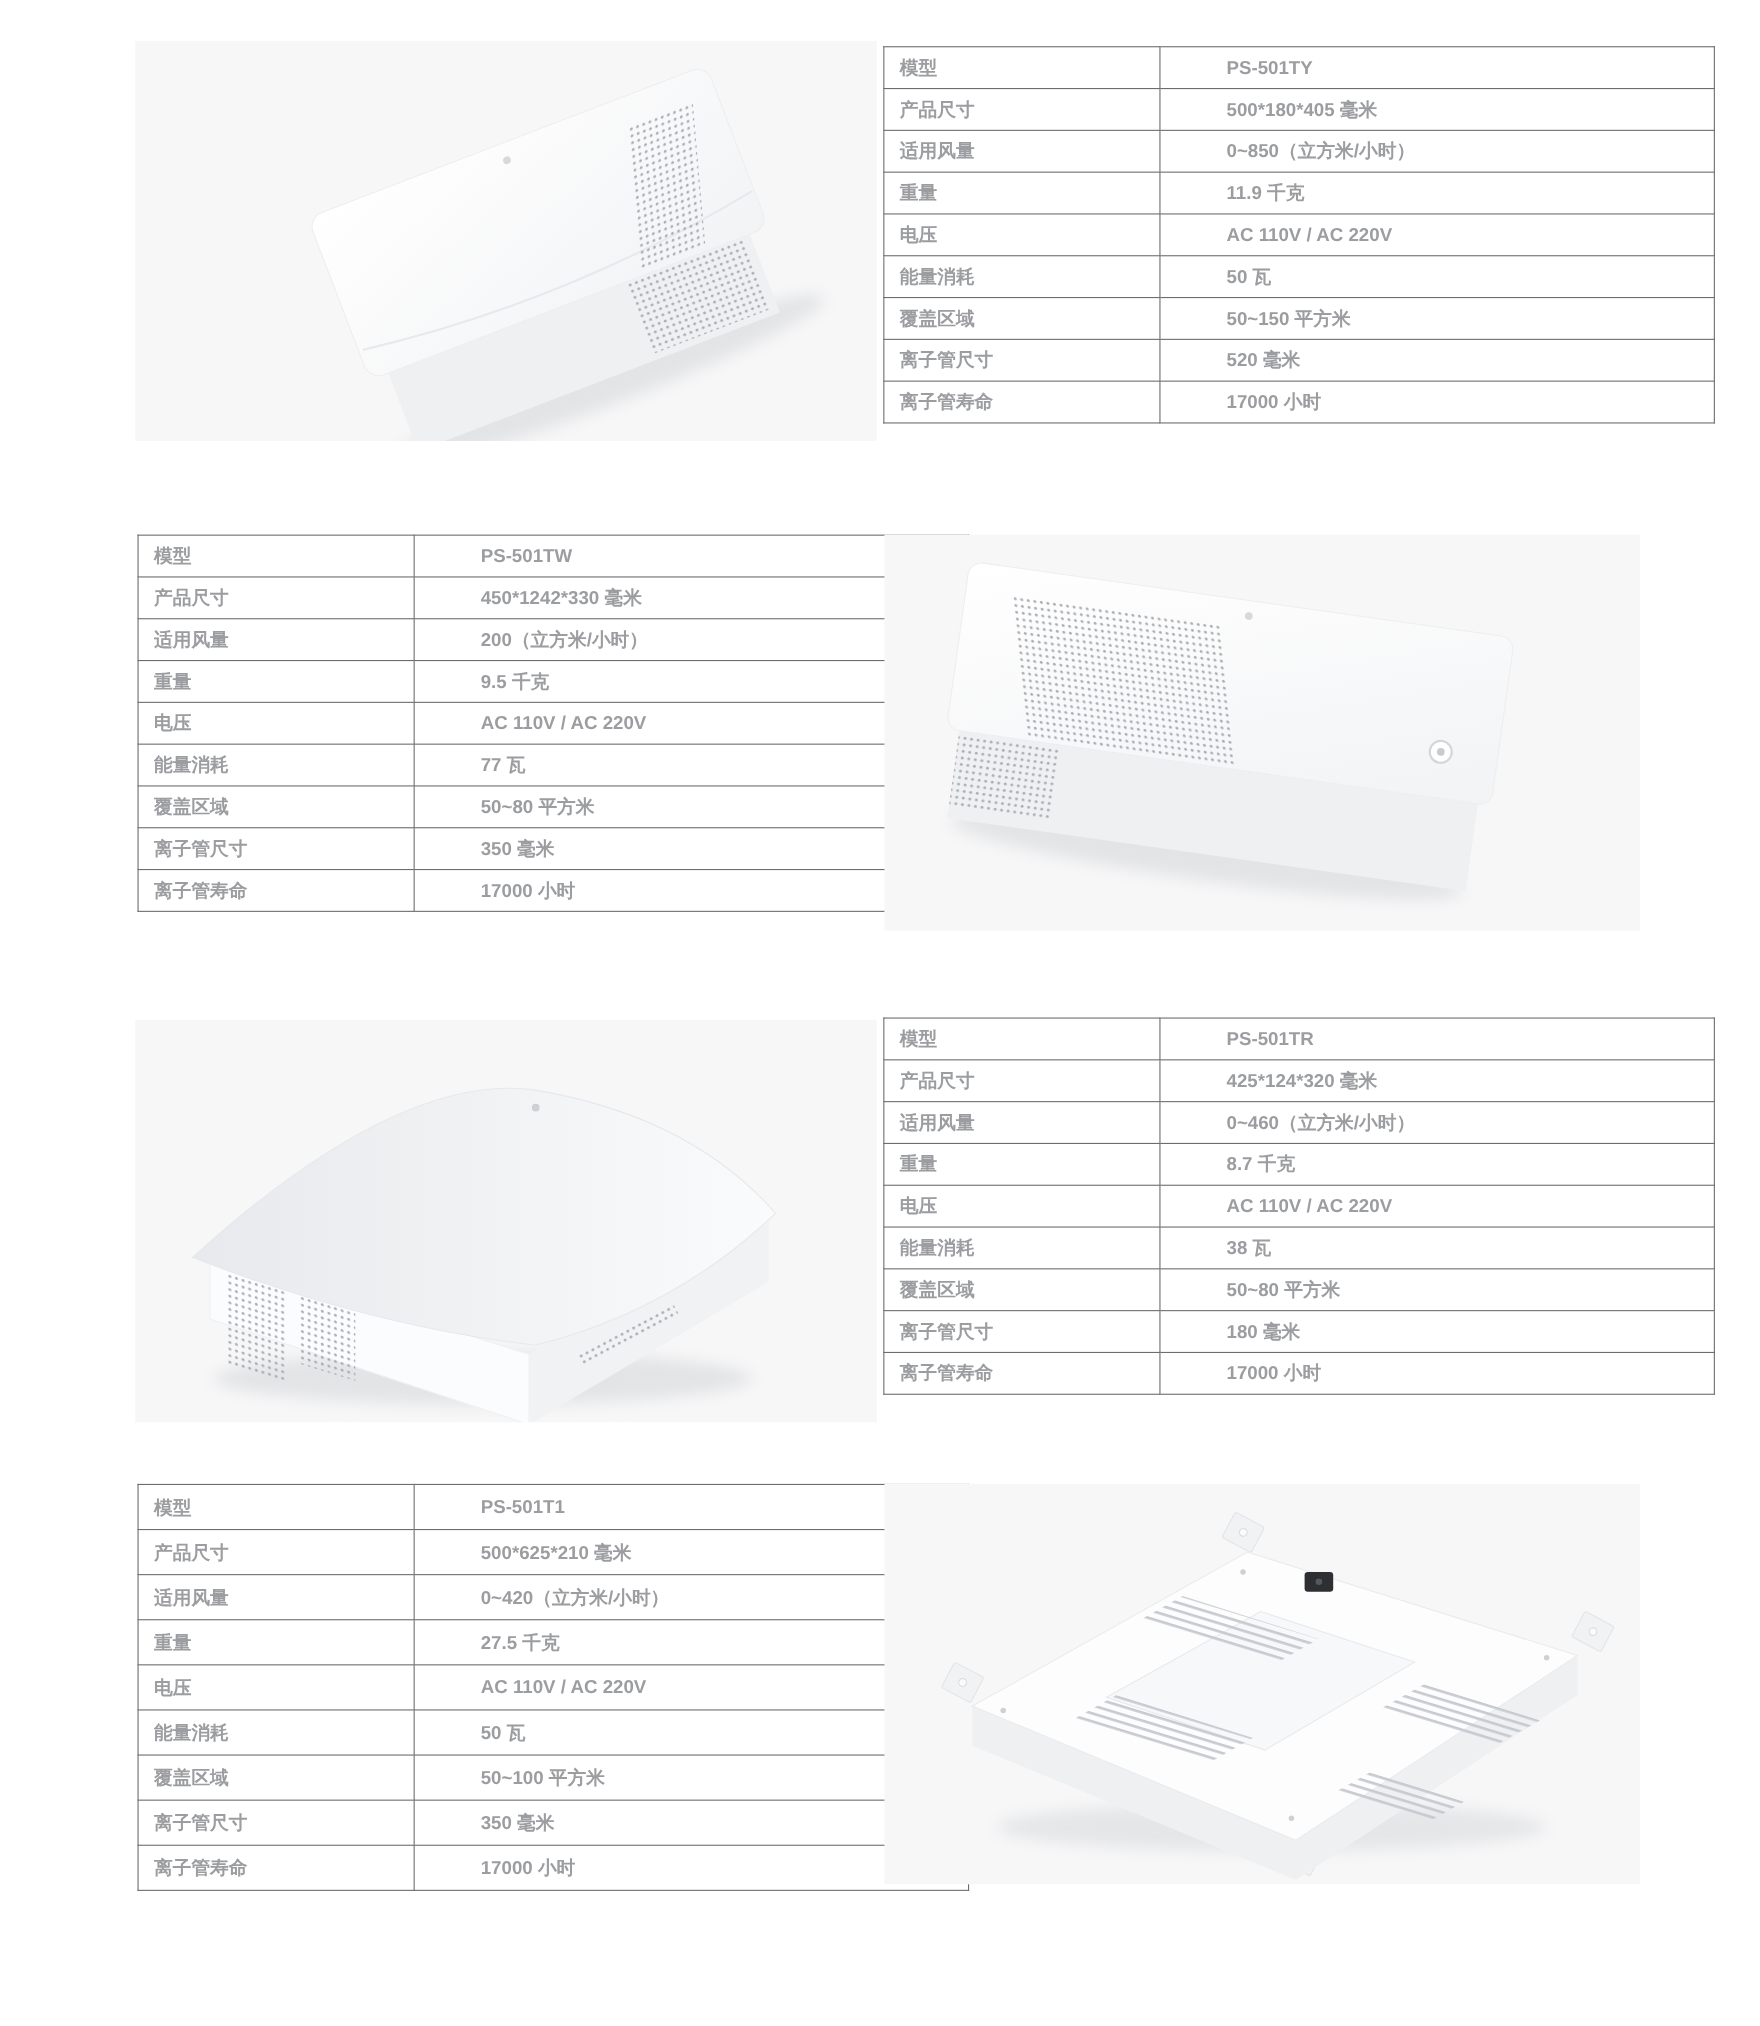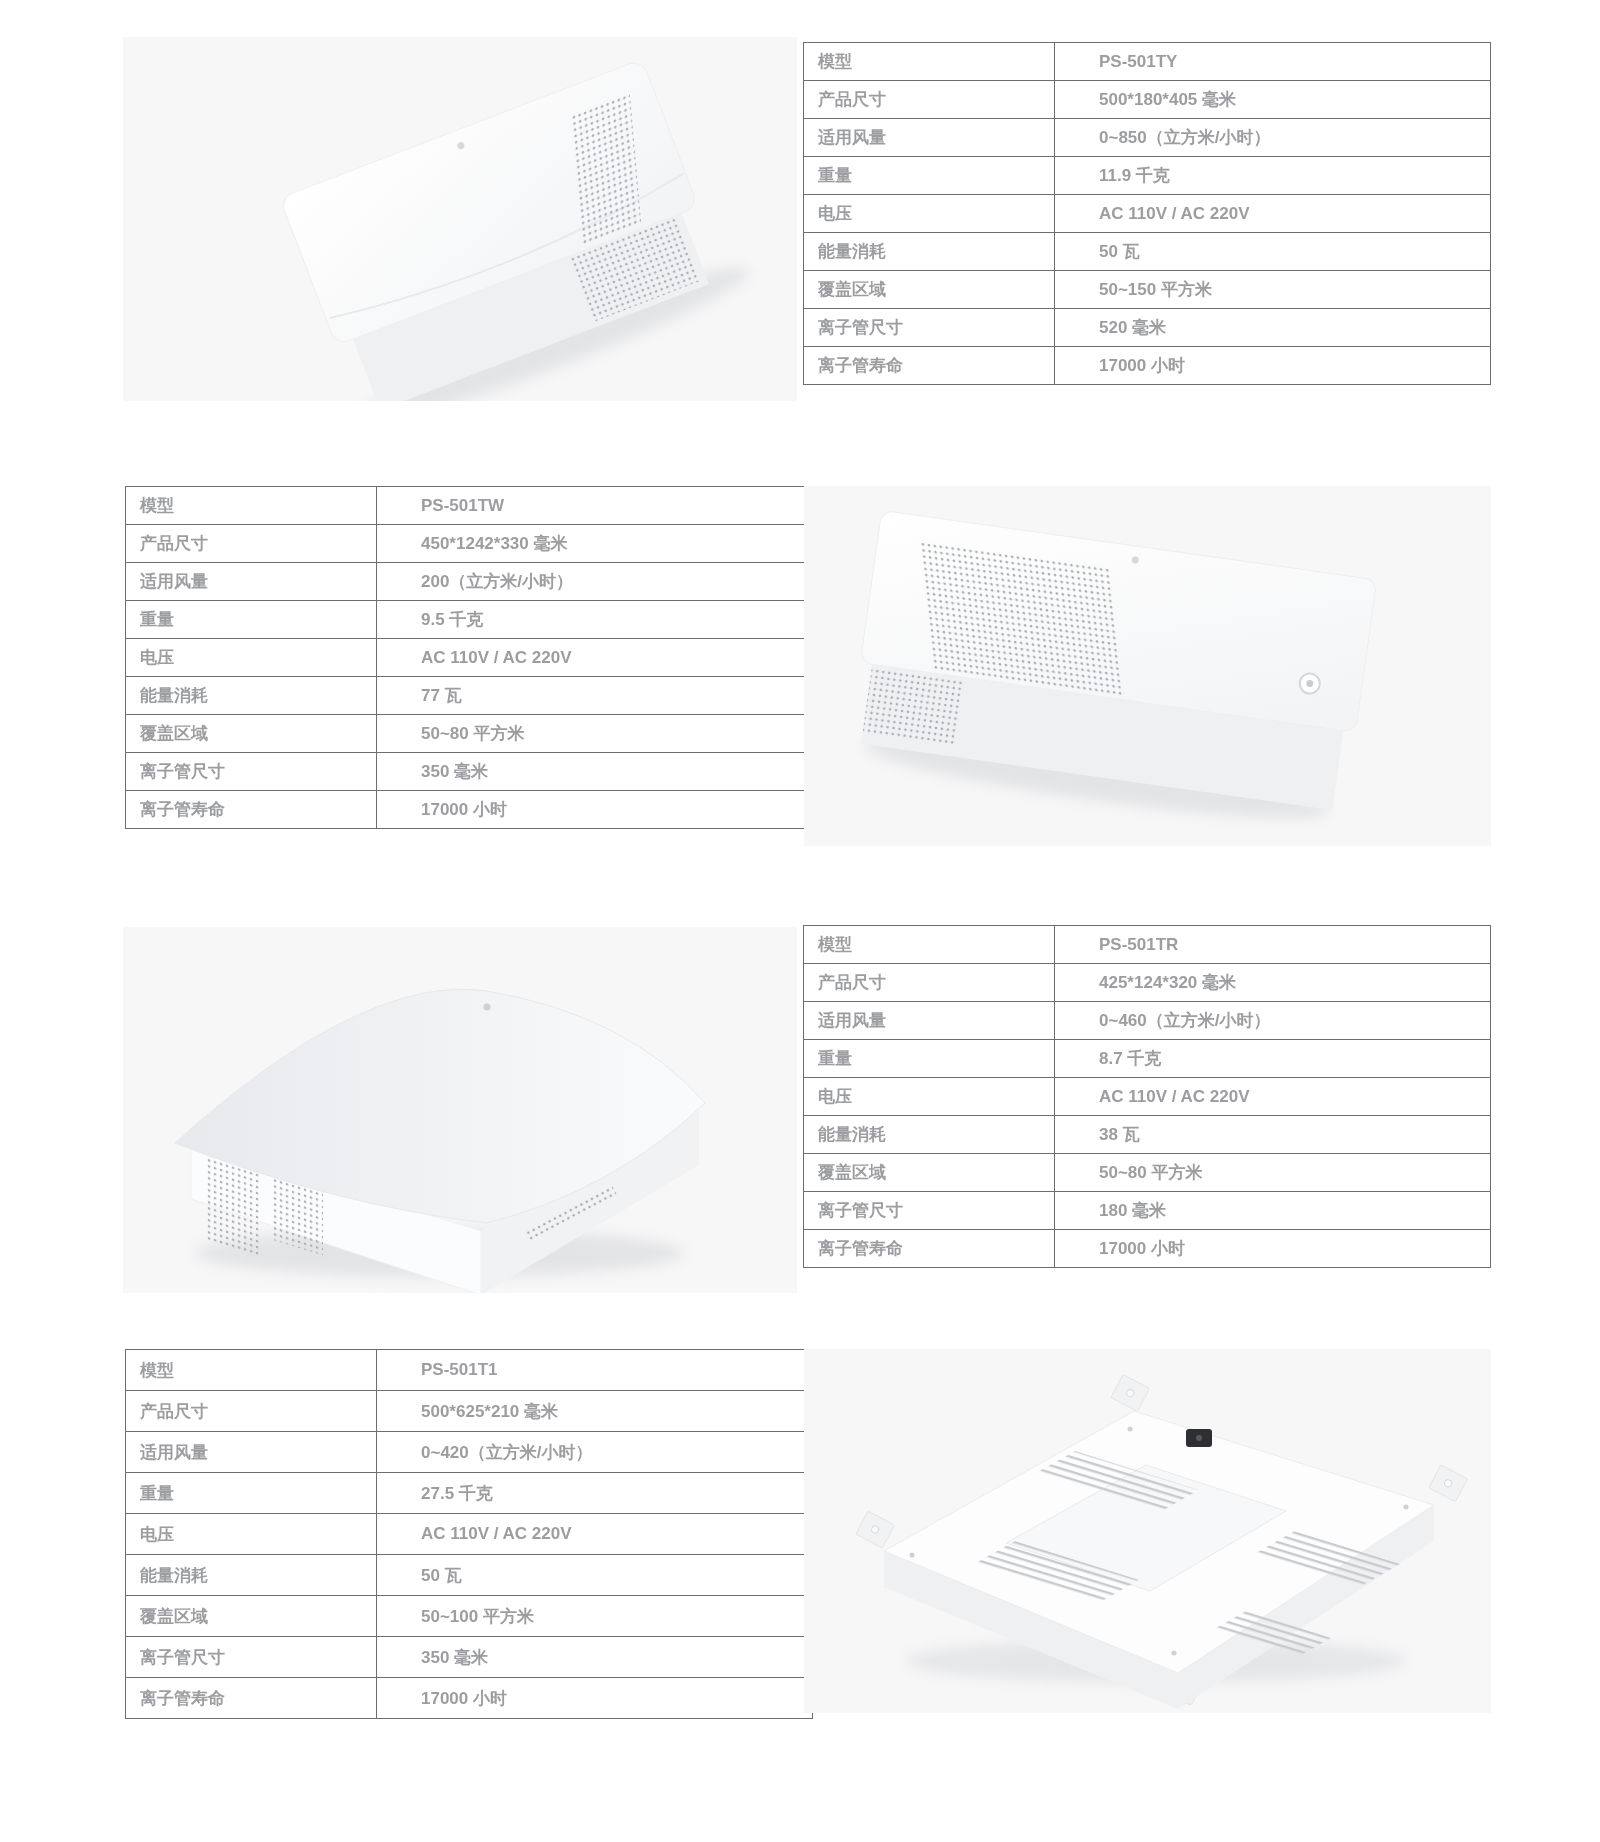--- a/index.html
+++ b/index.html
@@ -11,31 +11,31 @@
   *{box-sizing:border-box;}
   html,body{margin:0;padding:0;}
   body{
     width:1600px;height:1842px;position:relative;
     background:var(--page-bg);
     font-family:"Liberation Sans","DejaVu Sans",sans-serif;
   }
   .photo-box{position:absolute;background:var(--photo-bg);overflow:hidden;}
   .photo-box svg{display:block;width:100%;height:100%;}
   .spec-table{
-    position:absolute;border-collapse:collapse;table-layout:fixed;width:688px;border-radius:13px;
+    position:absolute;border-collapse:collapse;table-layout:fixed;width:756px;border-radius:13px;
   }
   .spec-table td{
     border:1.5px solid var(--table-border);
     color:var(--table-text);
     font-size:17px;font-weight:700;
     height:38px;vertical-align:middle;
     white-space:nowrap;overflow:hidden;
   }
   .spec-table td.label{width:251px;padding-left:14px;}
-  .spec-table td.value{padding-left:44px;}
+  .spec-table td.value{padding-left:60px;}
   .spec-table.tall td{height:41px;}
   
   #photo1{left:123px;top:37px;width:674px;height:364px;}
   #table1{left:803px;top:42px;}
   #table2{left:125px;top:486px;}
   #photo2{left:804px;top:486px;width:687px;height:360px;}
   #photo3{left:123px;top:927px;width:674px;height:366px;}
   #table3{left:803px;top:925px;}
   #table4{left:125px;top:1349px;}
   #photo4{left:804px;top:1349px;width:687px;height:364px;}

